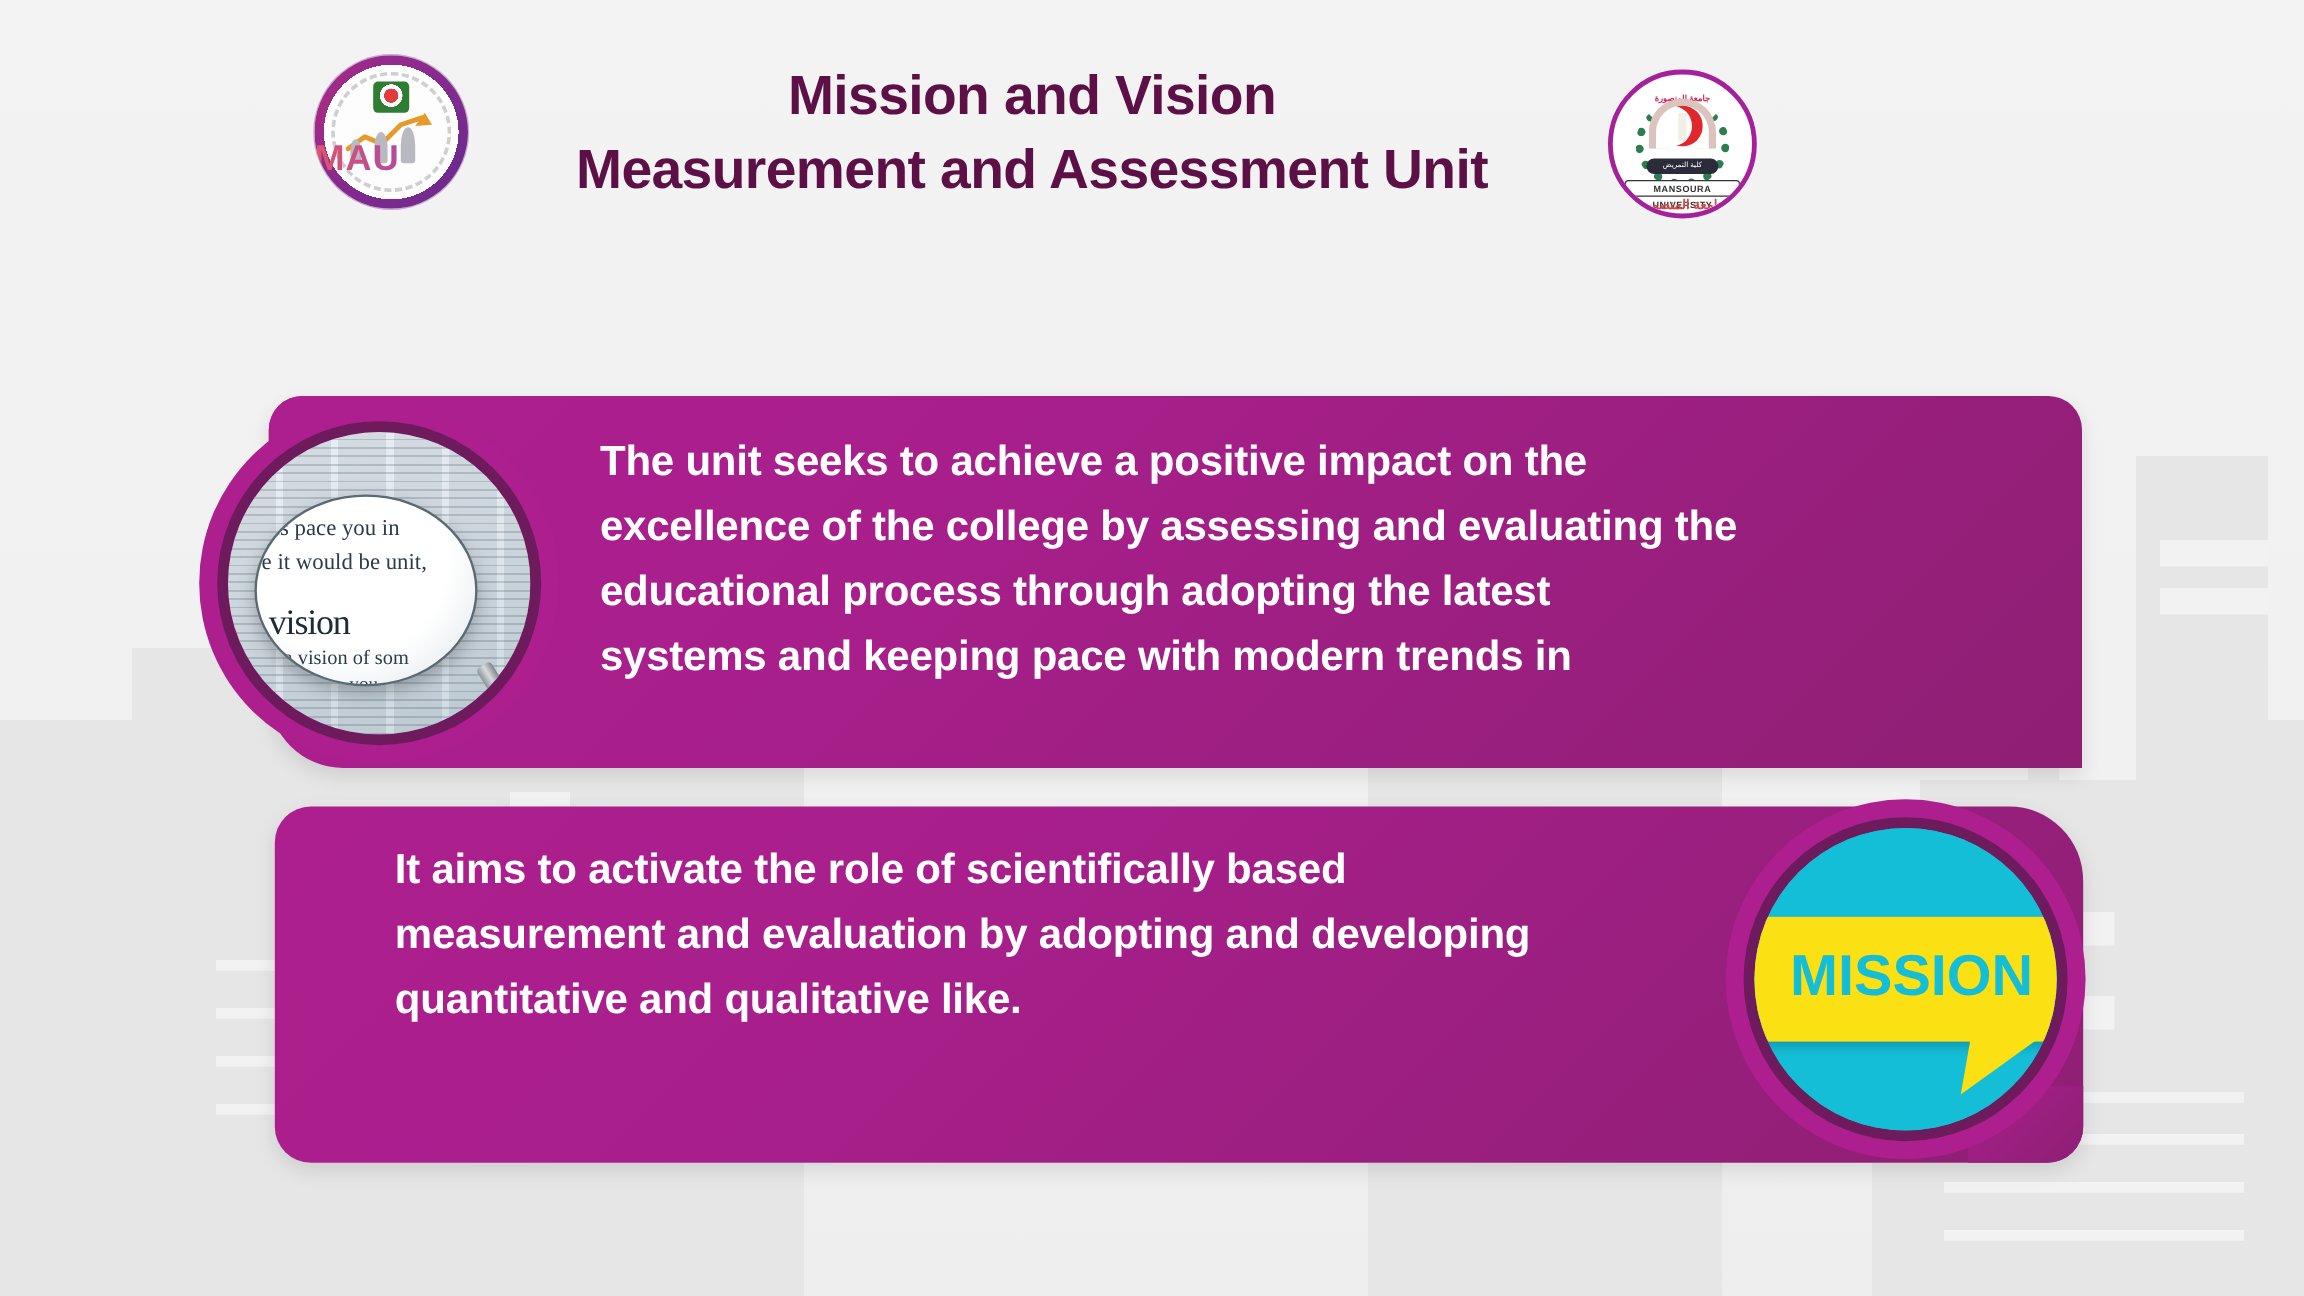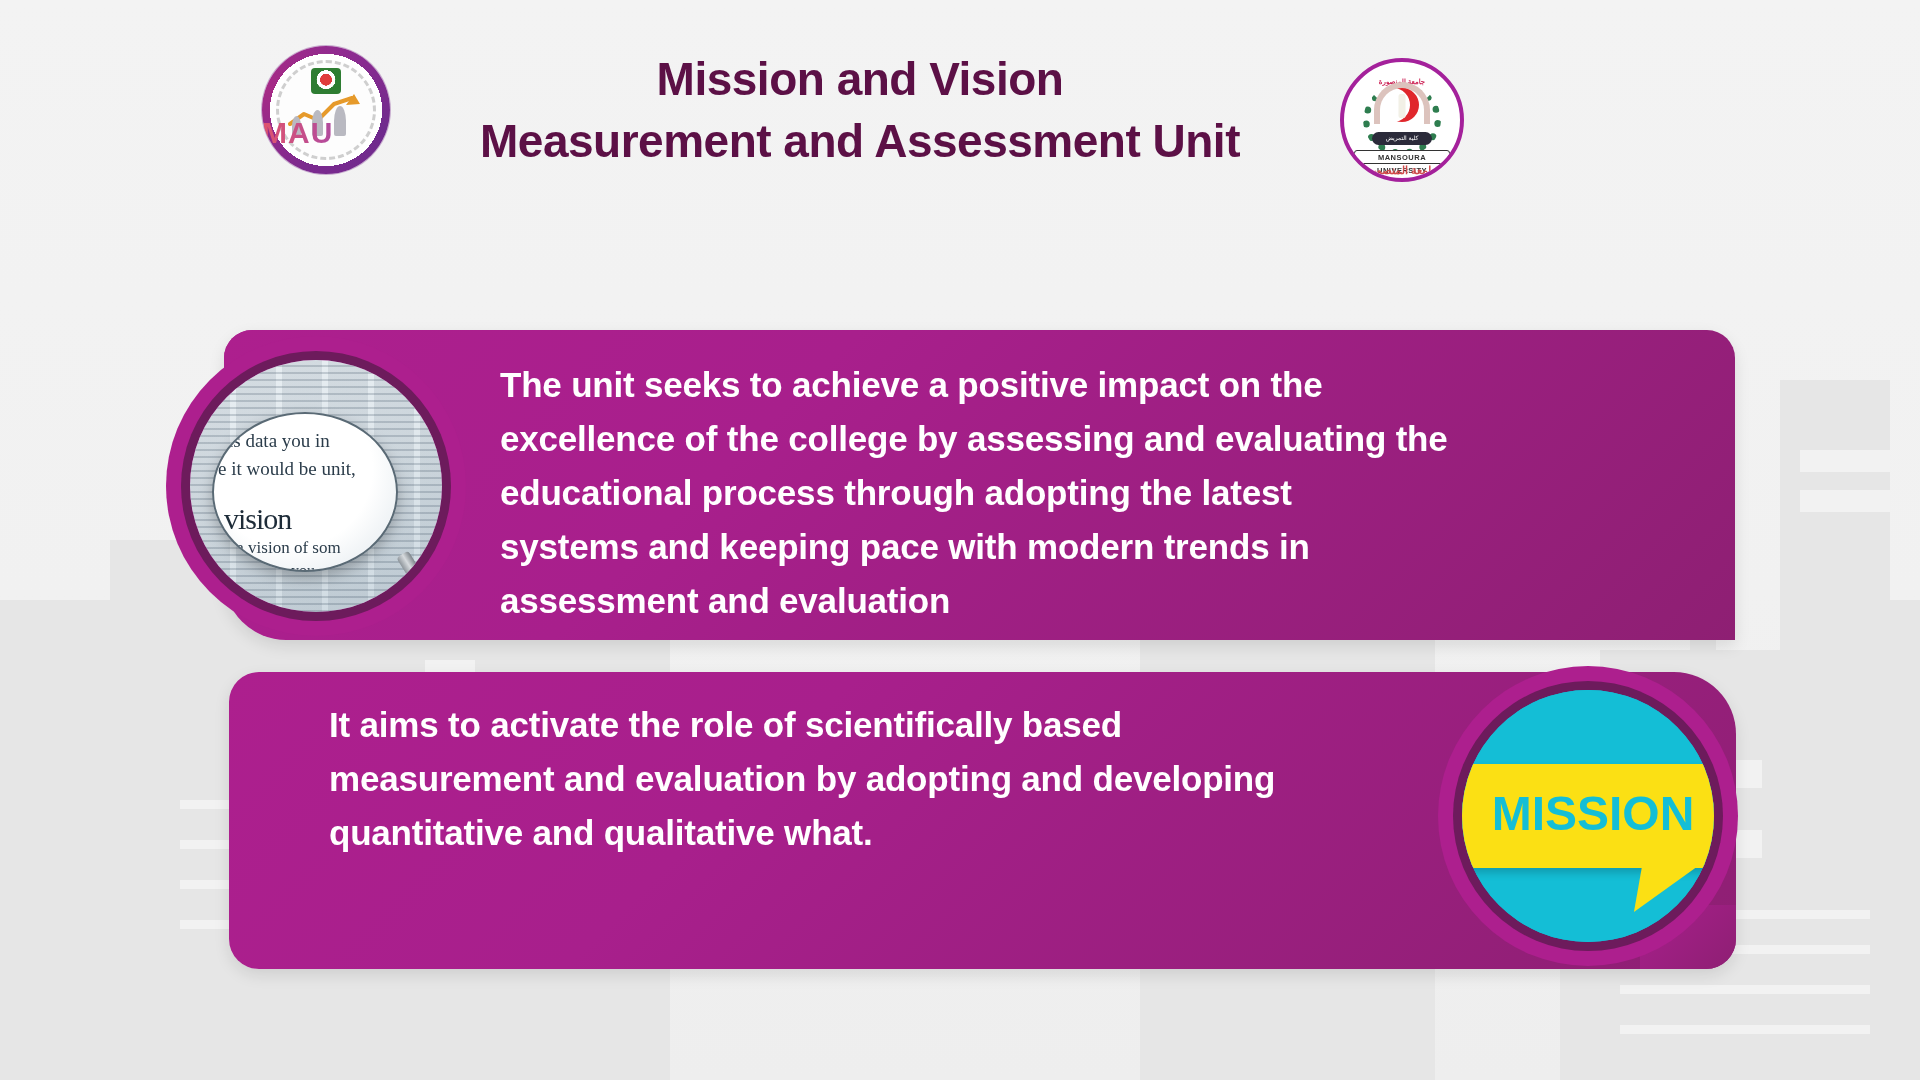--- a/index.html
+++ b/index.html
@@ -286,45 +286,44 @@
     </div>
   </div>
 
   <div class="tab tab-vision"></div>
   <div class="card card-vision"></div>
 
   <div class="badge badge-vision">
     <div class="badge-inner">
       <div class="vision-photo"></div>
       <div class="vision-lens">
-        <div class="lens-l1">is data you in</div>
+        <div class="lens-l1">is pace you in</div>
         <div class="lens-l2">e it would be unit,</div>
         <div class="lens-big">vision</div>
         <div class="lens-l3">ve a vision of som</div>
         <div class="lens-l4">situation ,you</div>
       </div>
       <div class="lens-handle"></div>
     </div>
   </div>
 
   <div class="card-text vision-text">
     <span>The unit seeks to achieve a positive impact on the</span>
     <span>excellence of the college by assessing and evaluating the</span>
     <span>educational process through adopting the latest</span>
     <span>systems and keeping pace with modern trends in</span>
-    <span>assessment and evaluation</span>
   </div>
 
   <div class="card card-mission"></div>
   <div class="tab tab-mission-br"></div>
 
   <div class="card-text mission-text">
     <span>It aims to activate the role of scientifically based</span>
     <span>measurement and evaluation by adopting and developing</span>
-    <span>quantitative and qualitative what.</span>
+    <span>quantitative and qualitative like.</span>
   </div>
 
   <div class="badge badge-mission">
     <div class="badge-inner">
       <div class="mission-circle"></div>
       <div class="mission-banner">
         <div class="mission-word">MISSION</div>
       </div>
       <div class="mission-tail"></div>
     </div>

